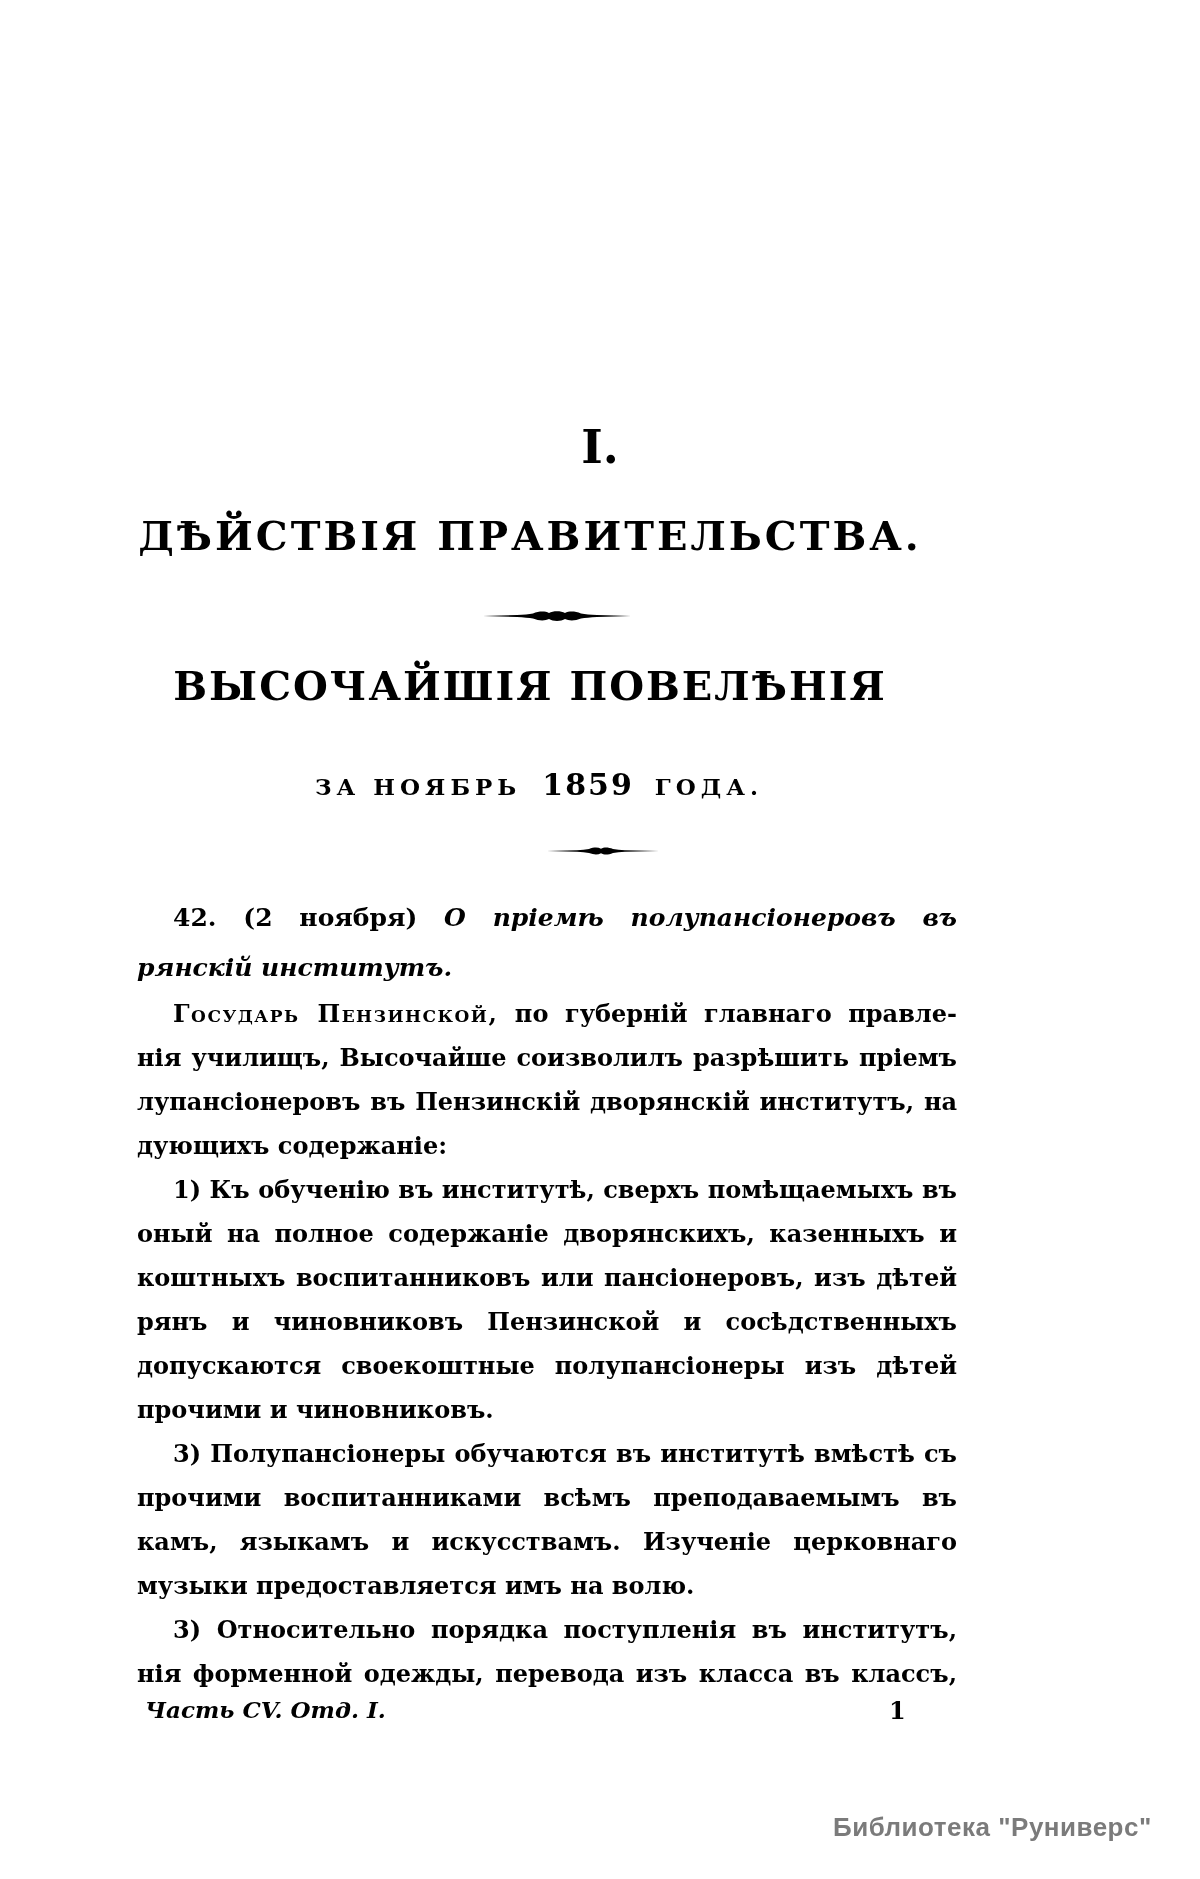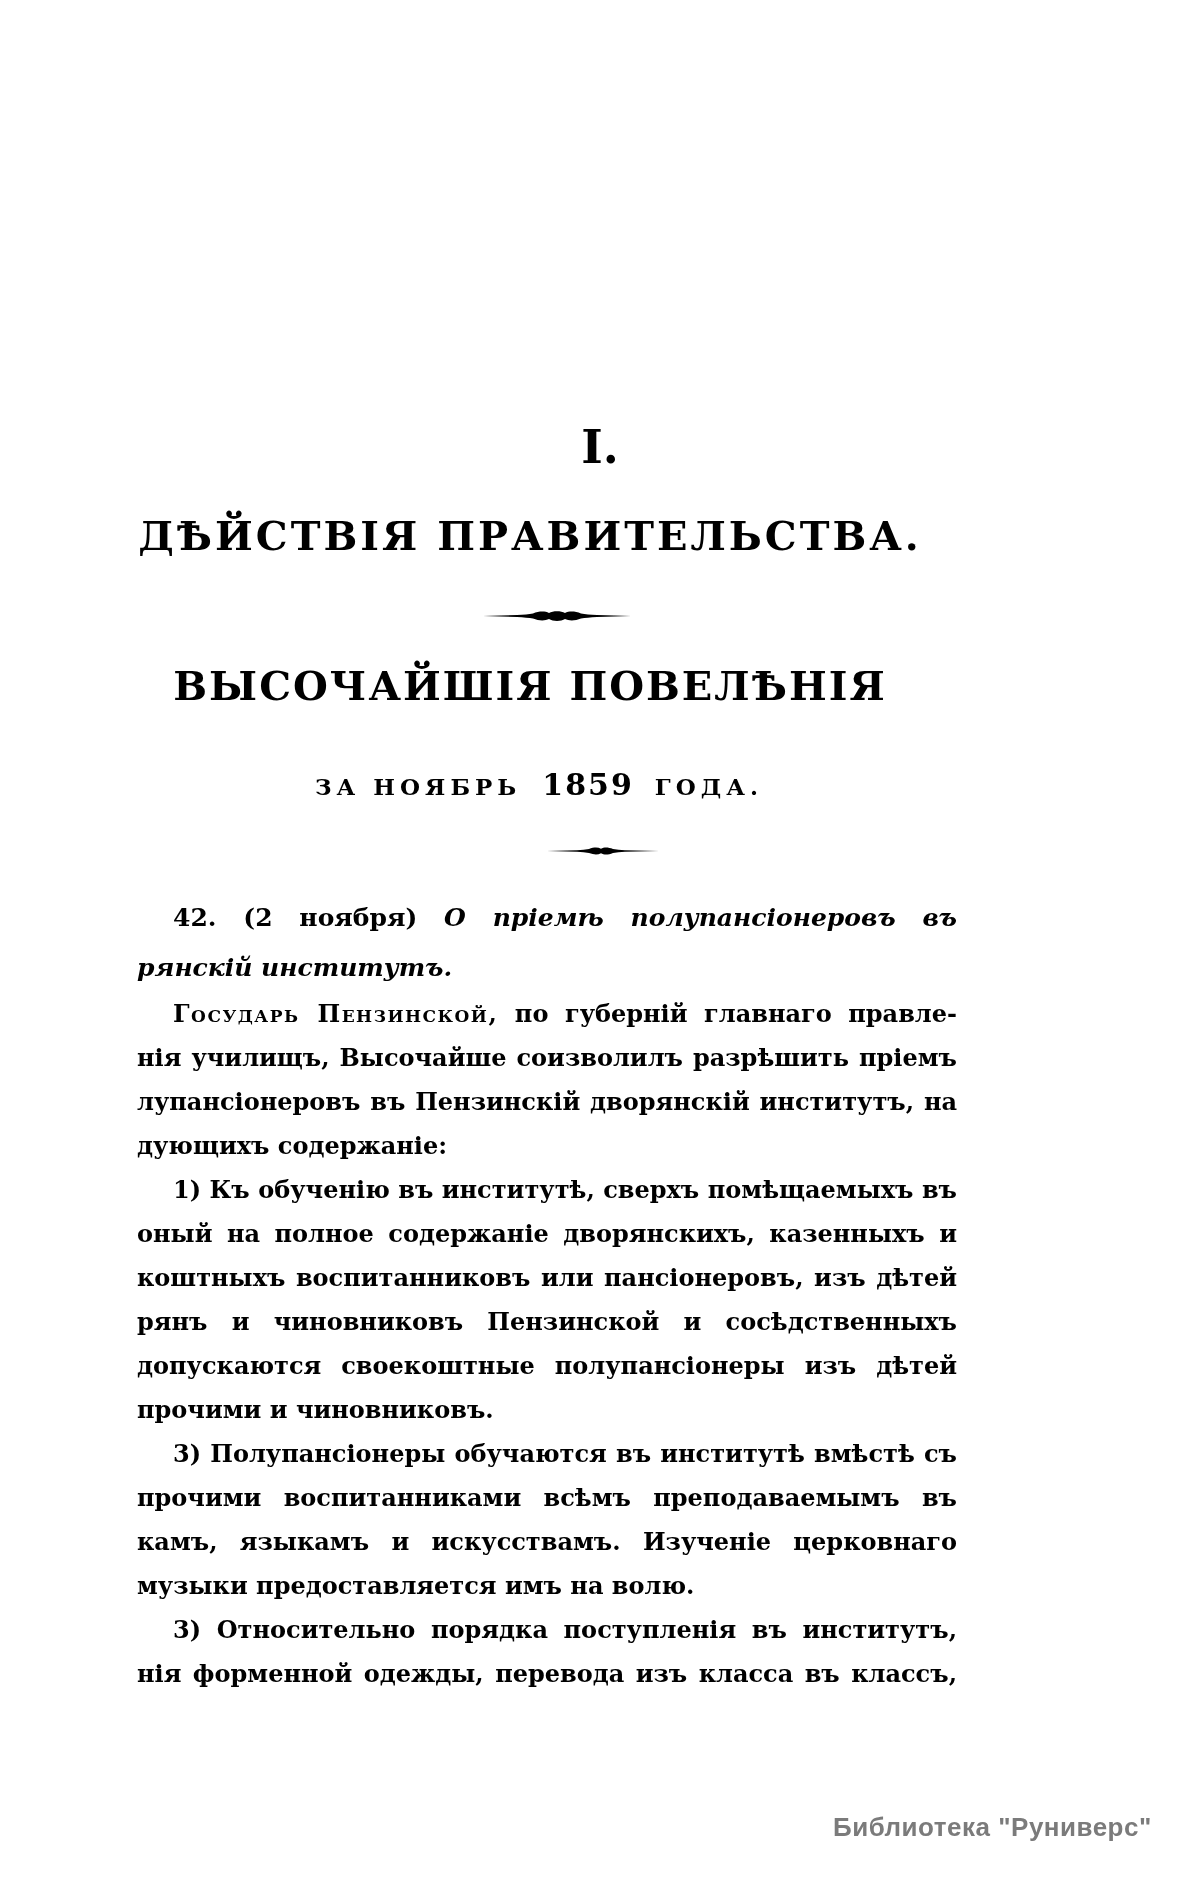--- a/index.html
+++ b/index.html
@@ -108,16 +108,20 @@
     <div class="line j indent">3) Полупансіонеры обучаются въ институтѣ вмѣстѣ съ</div>
     <div class="line j">прочими воспитанниками всѣмъ преподаваемымъ въ ономъ нау-</div>
     <div class="line j">камъ, языкамъ и искусствамъ. Изученіе церковнаго пѣнія и</div>
     <div class="line">музыки предоставляется имъ на волю.</div>
 
     <div class="line j indent">3) Относительно порядка поступленія въ институтъ, ноше-</div>
     <div class="line j">нія форменной одежды, перевода изъ класса въ классъ, наградъ</div>
 
   </div>
 
+  <div class="abs footer">
+    <span class="footer-sig">Часть CV. Отд. I.</span>
+    <span class="footer-page">1</span>
+  </div>
 
   <div class="abs watermark">Библиотека "Руниверс"</div>
 
 </div>
 
 </body></html>

